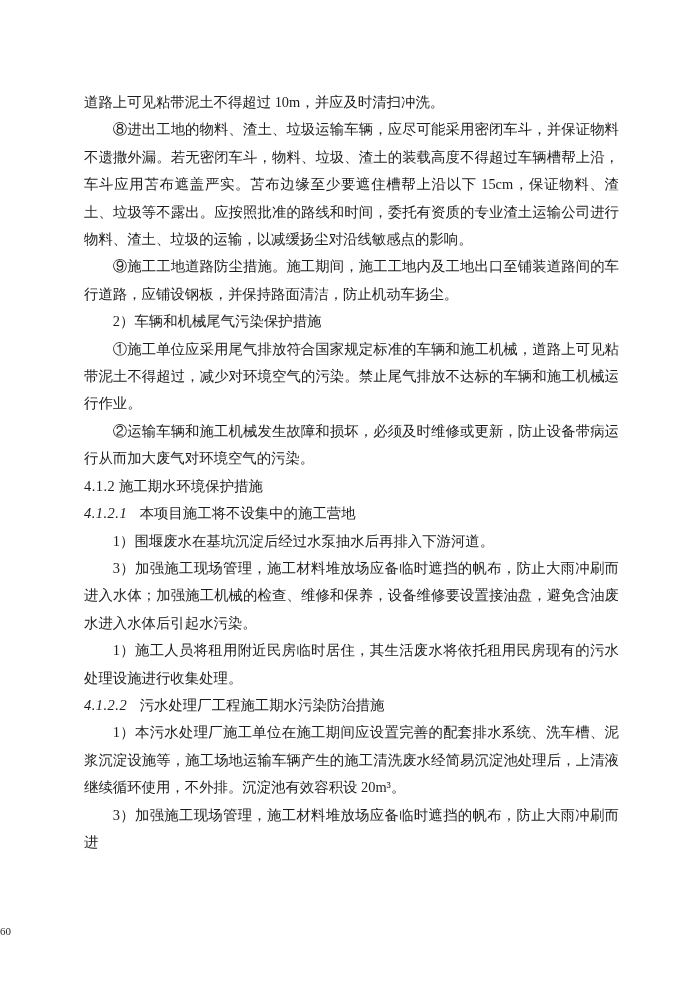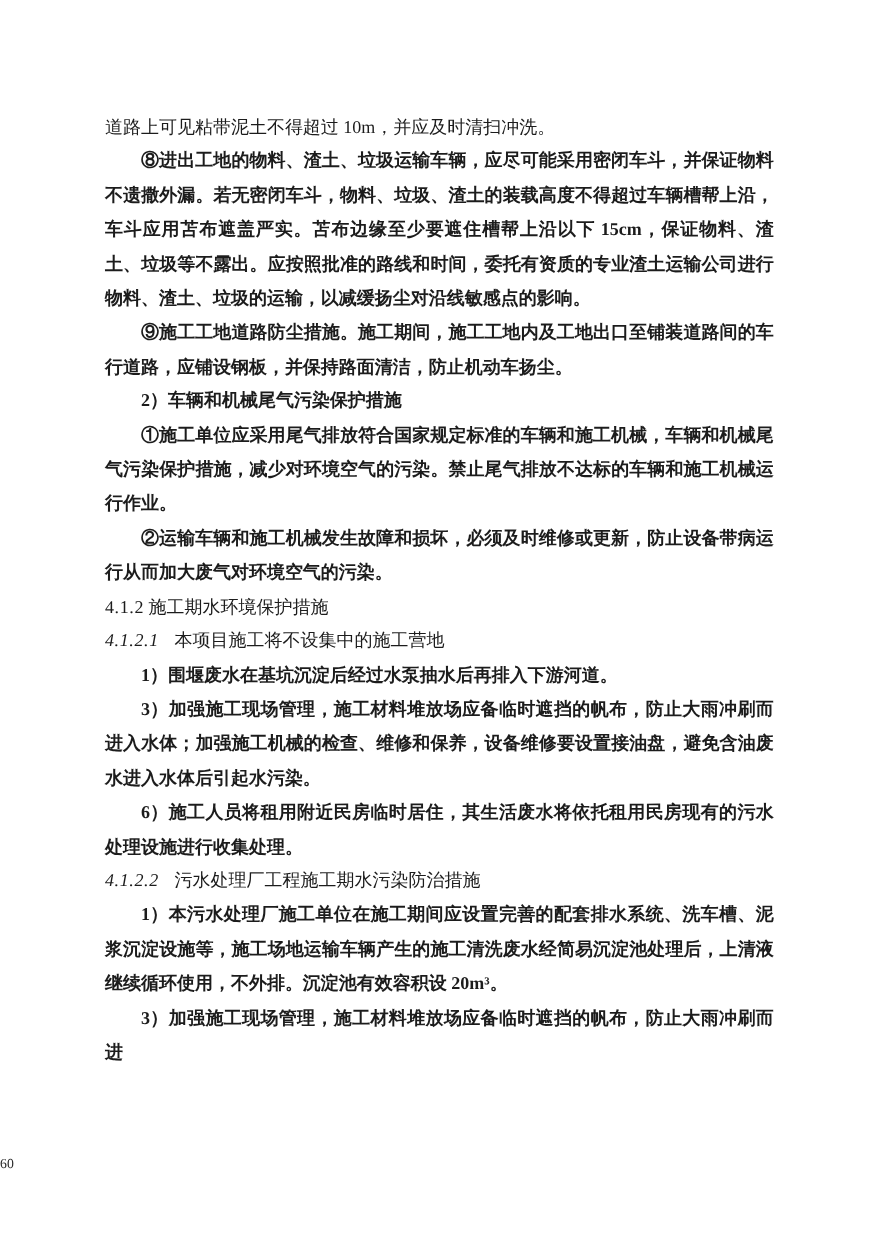--- a/index.html
+++ b/index.html
@@ -32,21 +32,20 @@
     text-justify: inter-character;
     text-align-last: left;
     word-break: normal;
   }
   p.para {
     margin: 0;
     padding: 0;
   }
   p.ind {
     text-indent: 2em;
-    font-weight: bold;
   }
   .heading {
     margin: 0;
     padding: 0;
     font-size: 14.4px;
     font-weight: normal;
     line-height: 27.4px;
     text-align: left;
   }
   .heading .h-num {
@@ -71,39 +70,39 @@
   <main class="doc-body">
 
     <p class="para">道路上可见粘带泥土不得超过 10m，并应及时清扫冲洗。</p>
 
     <p class="para ind">⑧进出工地的物料、渣土、垃圾运输车辆，应尽可能采用密闭车斗，并保证物料不遗撒外漏。若无密闭车斗，物料、垃圾、渣土的装载高度不得超过车辆槽帮上沿，车斗应用苫布遮盖严实。苫布边缘至少要遮住槽帮上沿以下 15cm，保证物料、渣土、垃圾等不露出。应按照批准的路线和时间，委托有资质的专业渣土运输公司进行物料、渣土、垃圾的运输，以减缓扬尘对沿线敏感点的影响。</p>
 
     <p class="para ind">⑨施工工地道路防尘措施。施工期间，施工工地内及工地出口至铺装道路间的车行道路，应铺设钢板，并保持路面清洁，防止机动车扬尘。</p>
 
     <p class="para ind">2）车辆和机械尾气污染保护措施</p>
 
-    <p class="para ind">①施工单位应采用尾气排放符合国家规定标准的车辆和施工机械，车辆和机械尾气污染保护措施，减少对环境空气的污染。禁止尾气排放不达标的车辆和施工机械运行作业。</p>
+    <p class="para ind">①施工单位应采用尾气排放符合国家规定标准的车辆和施工机械，道路上可见粘带泥土不得超过，减少对环境空气的污染。禁止尾气排放不达标的车辆和施工机械运行作业。</p>
 
     <p class="para ind">②运输车辆和施工机械发生故障和损坏，必须及时维修或更新，防止设备带病运行从而加大废气对环境空气的污染。</p>
 
     <h2 class="heading lvl2">
       <span class="h-num">4.1.2</span>
       <span class="h-title">施工期水环境保护措施</span>
     </h2>
 
     <h3 class="heading lvl3">
       <span class="h-num">4.1.2.1</span>
       <span class="h-title">本项目施工将不设集中的施工营地</span>
     </h3>
 
     <p class="para ind">1）围堰废水在基坑沉淀后经过水泵抽水后再排入下游河道。</p>
 
     <p class="para ind">3）加强施工现场管理，施工材料堆放场应备临时遮挡的帆布，防止大雨冲刷而进入水体；加强施工机械的检查、维修和保养，设备维修要设置接油盘，避免含油废水进入水体后引起水污染。</p>
 
-    <p class="para ind">6）施工人员将租用附近民房临时居住，其生活废水将依托租用民房现有的污水处理设施进行收集处理。</p>
+    <p class="para ind">1）施工人员将租用附近民房临时居住，其生活废水将依托租用民房现有的污水处理设施进行收集处理。</p>
 
     <h3 class="heading lvl3">
       <span class="h-num">4.1.2.2</span>
       <span class="h-title">污水处理厂工程施工期水污染防治措施</span>
     </h3>
 
     <p class="para ind">1）本污水处理厂施工单位在施工期间应设置完善的配套排水系统、洗车槽、泥浆沉淀设施等，施工场地运输车辆产生的施工清洗废水经简易沉淀池处理后，上清液继续循环使用，不外排。沉淀池有效容积设 20m³。</p>
 
 
     <p class="para ind">3）加强施工现场管理，施工材料堆放场应备临时遮挡的帆布，防止大雨冲刷而进</p>

